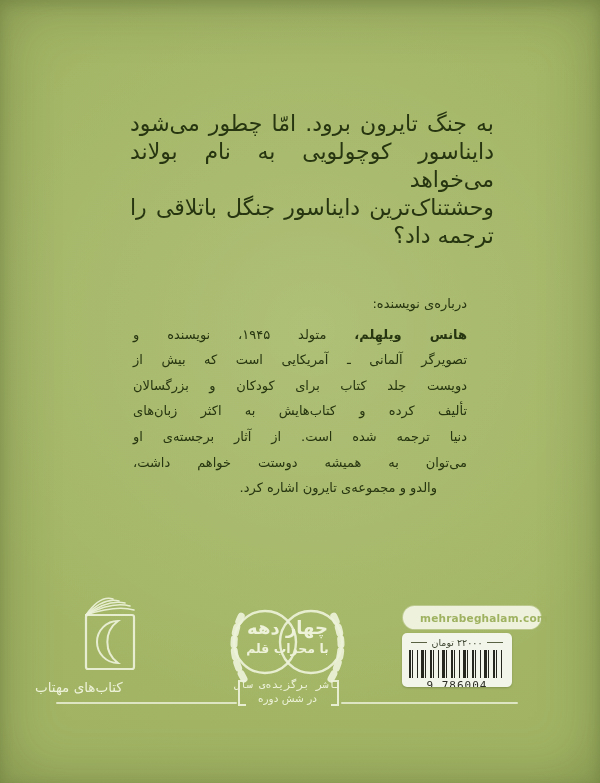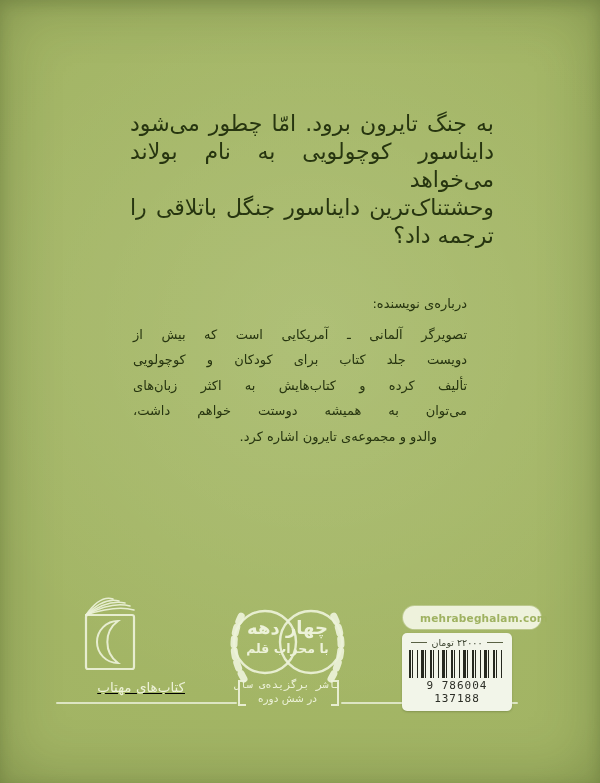--- a/index.html
+++ b/index.html
@@ -30,21 +30,21 @@
     font-size:13px; line-height:25.6px;
   }
   .about-heading{ text-align:right; margin-bottom:5px; }
   .about b{ font-weight:bold; }
   .about .last{ text-align:right; margin-left:0; margin-right:30px; }
   
   .rule{ position:absolute; height:2px; background:#e7edd3; opacity:.85; border-radius:1px; }
   .rule-left{ left:56px; top:702px; width:181px; }
   .rule-right{ left:341px; top:702px; width:177px; }
 
-  .logo{ position:absolute; left:35px; top:592px; width:150px; text-align:right;text-decoration:underline; }
+  .logo{ position:absolute; left:35px; top:592px; width:150px; text-align:left; }
   .logo svg{ display:block; margin:0 auto; }
   .logo-label{
     margin-top:3px; direction:rtl; color:#edf2d9; font-size:13.5px; letter-spacing:0;
   }
 
   .badge{ position:absolute; left:210px; top:597px; width:157px; height:120px; }
   .badge svg{ position:absolute; left:0; top:0; }
   .badge-text{ position:absolute; left:0; width:155px; text-align:center; color:#edf2d9; direction:rtl; }
   .badge-l1{ top:20px; font-size:18px; font-weight:bold; letter-spacing:.5px; }
   .badge-l2{ top:44px; font-size:12.5px; font-weight:bold; }
@@ -54,21 +54,21 @@
   .site-pill{
     position:absolute; left:403px; top:606px; width:114px; height:23px;
     background:#eef2dc; border-radius:12px;
     display:flex; align-items:center; justify-content:center;
     color:#9fb261; font-size:10.5px; font-weight:bold; letter-spacing:.2px;
     box-shadow:0 0 0 1px rgba(255,255,255,0.25);
     padding-left:24px;
   }
 
   .price-label{
-    position:absolute; left:402px; top:633px; width:110px; height:78px;
+    position:absolute; left:402px; top:633px; width:110px; height:54px;
     background:#f2f5e9; border-radius:5px; overflow:hidden;
     box-shadow:0 1px 2px rgba(40,55,15,0.25);
   }
   .price-row{
     display:flex; align-items:center; justify-content:center; gap:4px;
     direction:rtl; color:#3c4430; font-size:9.5px; margin-top:4px;
   }
   .price-dash{ flex:0 0 16px; height:1px; background:#5a6244; }
   .bars{
     height:28px; margin:2px 7px 0 7px;
@@ -92,23 +92,25 @@
 
   <div class="blurb">
     <div class="jline">به جنگ تایرون برود. امّا چطور می‌شود</div>
     <div class="jline">دایناسور کوچولویی به نام بولاند می‌خواهد</div>
     <div class="jline">وحشتناک‌ترین دایناسور جنگل باتلاقی را</div>
     <div class="rline">ترجمه داد؟</div>
   </div>
 
   <div class="about">
     <div class="about-heading">درباره‌ی نویسنده:</div>
+    <div class="jline"><b>هانس ویلهِلم،</b><span> متولد ۱۹۴۵، نویسنده و</span></div>
     <div class="jline">تصویرگر آلمانی ـ آمریکایی است که بیش از</div>
-    <div class="jline">دویست جلد کتاب برای کودکان و کوچولویی</div>
+    <div class="jline">دویست جلد کتاب برای کودکان و بزرگسالان</div>
     <div class="jline">تألیف کرده و کتاب‌هایش به اکثر زبان‌های</div>
+    <div class="jline">دنیا ترجمه شده است. از آثار برجسته‌ی او</div>
     <div class="jline">می‌توان به همیشه دوستت خواهم داشت،</div>
     <div class="last">والدو و مجموعه‌ی تایرون اشاره کرد.</div>
   </div>
 
   <div class="rule rule-left"></div>
   <div class="rule rule-right"></div>
 
   <div class="logo">
     <svg width="62" height="84" viewBox="0 0 62 84">
       <g fill="none" stroke="#edf2d9" stroke-opacity="0.92" stroke-linecap="round">

